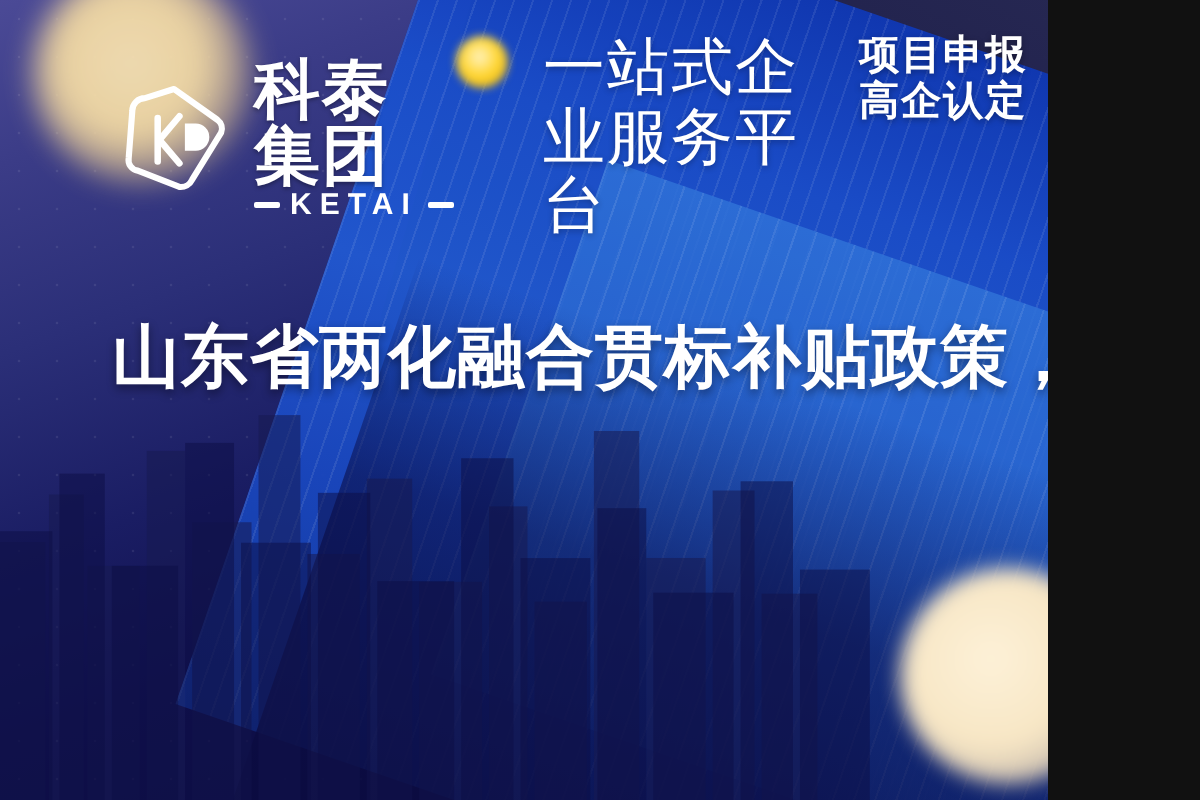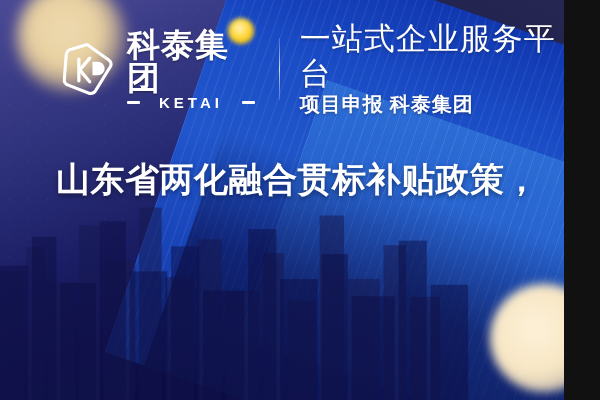--- a/index.html
+++ b/index.html
@@ -2,21 +2,21 @@
 <html><head>
 <meta charset="utf-8">
 <style>
   html, body {
     margin: 0;
     padding: 0;
     background: #111;
   }
   .banner {
     position: relative;
-    width: 564px;
+    width: 524px;
     height: 400px;
     overflow: hidden;
     font-family: "Liberation Sans", "DejaVu Sans", sans-serif;
     background: #12125e;
     user-select: none;
   }
 
   
   .bg-base {
     position: absolute;
@@ -161,21 +161,21 @@
     font-size: 33px;
     font-weight: 700;
     letter-spacing: 1px;
     line-height: 1;
     font-family: "Liberation Sans", "DejaVu Sans", sans-serif;
     text-shadow: 0 1px 2px rgba(0,0,0,0.35);
   }
   .logo-en-row {
     display: flex;
     align-items: center;
-    gap: 19px;
+    gap: 5px;
     width: 100%;
     justify-content: center;
   }
   .logo-dash {
     height: 3px;
     width: 13px;
     background: #fff;
     border-radius: 1px;
   }
   .logo-en {
@@ -186,21 +186,21 @@
     line-height: 1;
   }
   .divider {
     width: 1px;
     height: 62px;
     background: linear-gradient(180deg, rgba(255,255,255,0.15), rgba(255,255,255,0.78), rgba(255,255,255,0.15));
     margin: 0 20px 0 24px;
   }
   .tagline {
     display: flex;
-    flex-direction: column;
+    flex-direction: row;
     gap: 2px;
   }
   .tagline-main {
     color: #fff;
     font-size: 31px;
     font-weight: 400;
     letter-spacing: 1px;
     line-height: 1.12;
     font-family: "Liberation Sans", "DejaVu Sans", sans-serif;
     text-shadow: 0 1px 3px rgba(0,0,0,0.3);
@@ -308,21 +308,21 @@
           <span class="logo-en">KETAI</span>
           <span class="logo-dash"></span>
         </div>
       </div>
     </div>
 
     <div class="divider"></div>
 
     <div class="tagline">
       <div class="tagline-main">一站式企业服务平台</div>
-      <div class="tagline-sub">项目申报 科泰集团</div>
+      <div class="tagline-sub">项目申报 高企认定</div>
     </div>
   </div>
 
   <div class="headline">
     <div class="headline-line">山东省两化融合贯标补贴政策，</div>
   </div>
 
 </div>
 
 </body></html>

